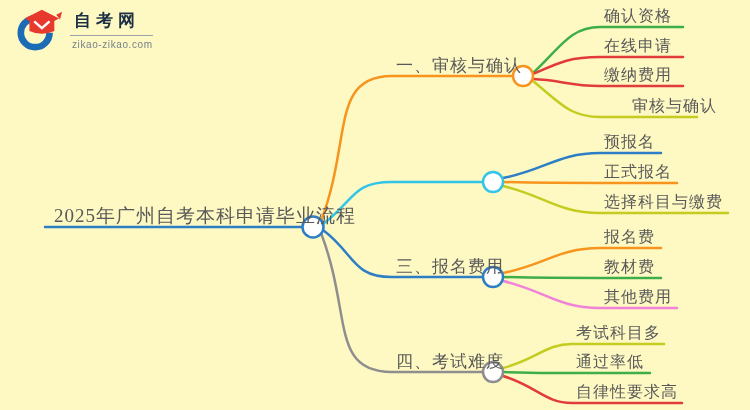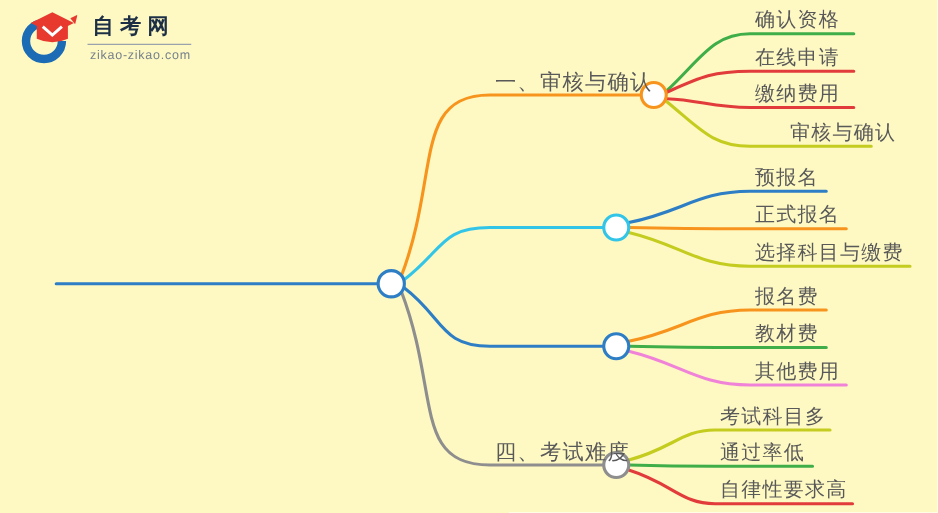--- a/index.html
+++ b/index.html
@@ -78,22 +78,24 @@
       <path d="M 503,376 C 538,387 545,403 572,403 L 682,403" stroke="#E23B3B"></path>
 
       <circle cx="313" cy="227" r="10.5" fill="#ffffff" stroke="#2E7EC5"></circle>
       <circle cx="523" cy="76" r="10" fill="#ffffff" stroke="#F7941E"></circle>
       <circle cx="493" cy="182" r="10" fill="#ffffff" stroke="#33C5E8"></circle>
       <circle cx="493" cy="277" r="10" fill="#ffffff" stroke="#2E7EC5"></circle>
       <circle cx="493" cy="372" r="10" fill="#ffffff" stroke="#8E8E8E"></circle>
     </g>
   </svg>
 
+  <div class="label root-label">2025年广州自考本科申请毕业流程</div>
 
   <div class="label branch-label" style="left:396px;top:54px;">一、审核与确认</div>
+  <div class="label branch-label" style="left:396px;top:255px;">三、报名费用</div>
   <div class="label branch-label" style="left:396px;top:350px;">四、考试难度</div>
 
   <div class="label leaf-label" style="left:604px;top:6px;">确认资格</div>
   <div class="label leaf-label" style="left:604px;top:36px;">在线申请</div>
   <div class="label leaf-label" style="left:604px;top:65px;">缴纳费用</div>
   <div class="label leaf-label" style="left:632px;top:96px;">审核与确认</div>
 
   <div class="label leaf-label" style="left:604px;top:132px;">预报名</div>
   <div class="label leaf-label" style="left:604px;top:162px;">正式报名</div>
   <div class="label leaf-label" style="left:604px;top:192px;">选择科目与缴费</div>

